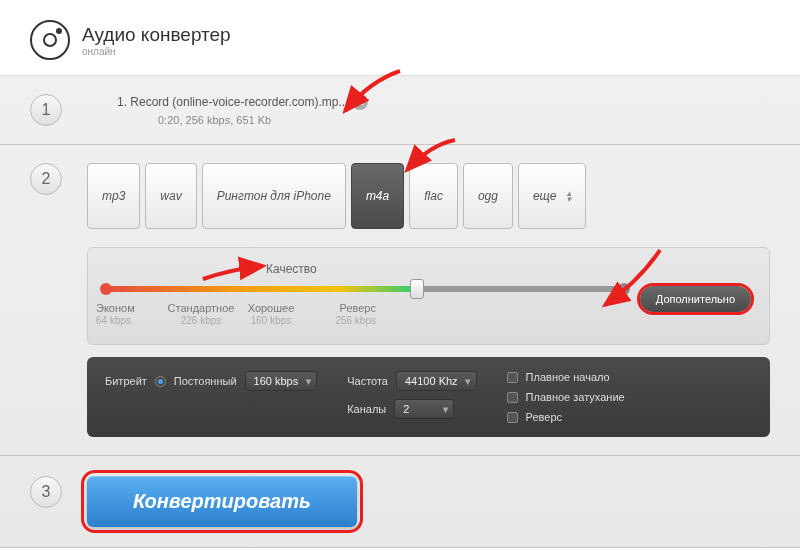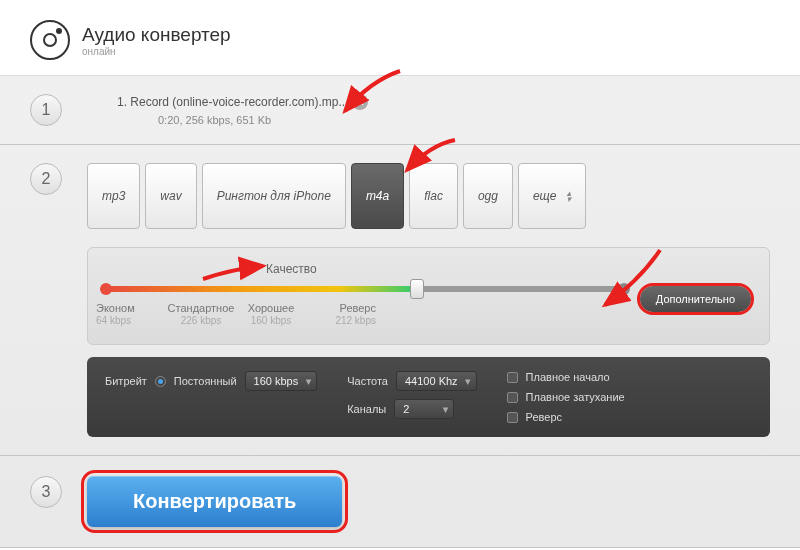--- a/index.html
+++ b/index.html
@@ -43,21 +43,21 @@
 .side-btn.light { background: linear-gradient(#f4f4f4, #ddd); color: #666; border: 1px solid #bbb; }
 .highlight-red { outline: 3px solid #e8201e; outline-offset: 0; border-radius: 16px; }
 .advanced { background: linear-gradient(#4a4a4a, #3a3a3a); border-radius: 6px; padding: 14px 18px; display: flex; gap: 30px; color: #ddd; font-size: 11px; }
 .adv-col { display: flex; flex-direction: column; gap: 8px; }
 .adv-row { display: flex; align-items: center; gap: 8px; }
 .adv-select { background: linear-gradient(#5a5a5a, #444); border: 1px solid #333; color: #eee; padding: 3px 18px 3px 8px; border-radius: 3px; font-size: 11px; position: relative; cursor: pointer; }
 .adv-select::after { content: "▾"; position: absolute; right: 5px; color: #aaa; }
 .radio { width: 11px; height: 11px; border: 1px solid #888; border-radius: 50%; display: inline-flex; align-items: center; justify-content: center; }
 .radio.checked::after { content: ""; width: 5px; height: 5px; background: #4aa3e8; border-radius: 50%; }
 .checkbox { width: 11px; height: 11px; border: 1px solid #888; background: #555; border-radius: 2px; display: inline-block; }
-.convert-btn { background: linear-gradient(#5bb0f0, #2b7fce); color: #fff; font-size: 20px; font-weight: bold; padding: 14px 46px; border: none; border-radius: 6px; cursor: pointer; box-shadow: 0 2px 4px rgba(0,0,0,0.2), inset 0 1px 0 rgba(255,255,255,0.3); }
+.convert-btn { background: linear-gradient(#5bb0f0, #2b7fce); color: #fff; font-size: 20px; font-weight: bold; padding: 14px 46px; border: none; border-radius: 6px; cursor: pointer; box-shadow: 0 2px 4px rgba(0,0,0,0.2), inset 0 1px 0 rgba(255,255,255,0.3); font-style: italic; }
 .highlight-box { outline: 3px solid #e8201e; outline-offset: 3px; border-radius: 8px; display: inline-block; }
 .arrow { position: absolute; pointer-events: none; z-index: 10; }
 .step3 { padding: 20px 30px; }
 </style>
 </head>
 <body>
 
 <div class="header">
   <div class="logo">
     <div class="logo-inner"></div>
@@ -116,21 +116,21 @@
         <div class="slider-main">
           <div class="slider-track">
             <div class="slider-dot left"></div>
             <div class="slider-dot right"></div>
             <div class="slider-thumb"></div>
           </div>
           <div class="slider-labels">
             <div><span>Эконом</span><br><span class="kbps">64 kbps</span></div>
             <div><span>Стандартное</span><br><span class="kbps">226 kbps</span></div>
             <div><span>Хорошее</span><br><span class="kbps">160 kbps</span></div>
-            <div><span>Реверс</span><br><span class="kbps">212 kbps</span></div>
+            <div><span>Реверс</span><br><span class="kbps">256 kbps</span></div>
           </div>
         </div>
         <div class="side-buttons">
           <button class="side-btn highlight-red">Дополнительно</button>
         </div>
       </div>
       <svg class="arrow" style="left:110px; top:6px" width="80" height="30">
             <path d="M5,25 Q35,15 65,12" stroke="#e8201e" stroke-width="4" fill="none" marker-end="url(#ah1)"></path>
           </svg>
     </div>

